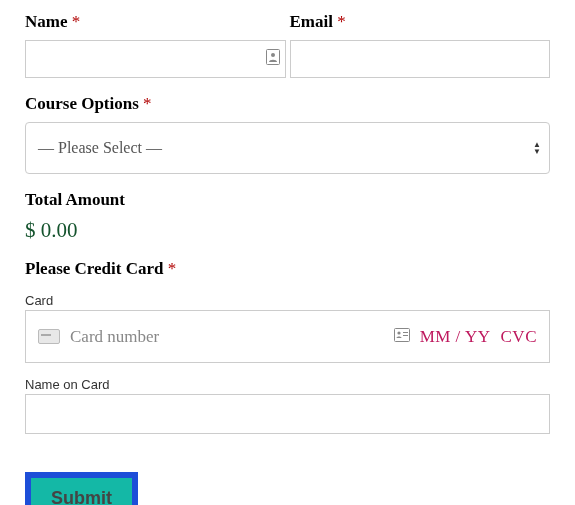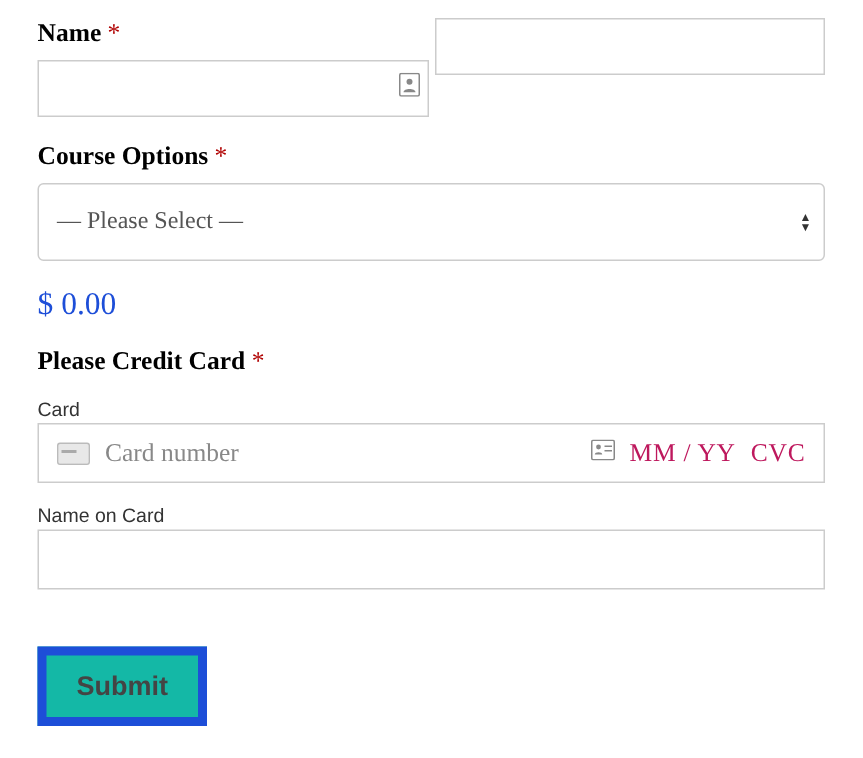--- a/index.html
+++ b/index.html
@@ -68,32 +68,32 @@
     display: flex;
     flex-direction: column;
     font-size: 8px;
     line-height: 7px;
     color: #333;
   }
   .section { margin-bottom: 16px; }
   .total-amount {
     font-size: 21px;
     margin-top: 8px;
-    color: #1d4ed8;
+    color: #14532d;
   }
   .sublabel {
     font-family: -apple-system, Helvetica, Arial, sans-serif;
     font-size: 13px;
     color: #333;
     margin-bottom: 2px;
     margin-top: 14px;
   }
   .card-row {
     border: 1px solid #ccc;
-    height: 40px;
+    height: 53px;
     display: flex;
     align-items: center;
     padding: 0 12px;
     gap: 10px;
     font-family: Georgia, serif;
   }
   .card-icon {
     width: 22px;
     height: 15px;
     border: 1px solid #bbb;
@@ -160,20 +160,24 @@
       <span class="autofill-icon">
         <svg width="14" height="16" viewBox="0 0 14 16">
             <rect x="0.5" y="0.5" width="13" height="15" rx="1" fill="none" stroke="#888" stroke-width="1"></rect>
             <circle cx="7" cy="6" r="2" fill="#888"></circle>
             <path d="M3 13 C3 10 11 10 11 13 Z" fill="#888"></path>
           </svg>
       </span>
     </div>
   </div>
   <div class="field">
+    <div class="label">
+      <span>Email</span>
+      <span class="req">*</span>
+    </div>
     <input class="input-text full" type="text" value="" style="">
   </div>
 </div>
 
 
 <div class="section">
   <div class="label">
     <span>Course Options</span>
     <span class="req">*</span>
   </div>
@@ -181,20 +185,21 @@
     <span>— Please Select —</span>
     <span class="select-arrows">
       <span>▲</span>
         <span>▼</span>
     </span>
   </div>
 </div>
 
 
 <div class="section">
+  <div class="label">Total Amount</div>
   <div class="total-amount">$ 0.00</div>
 </div>
 
 
 <div class="section">
   <div class="label">
     <span>Please Credit Card</span>
     <span class="req">*</span>
   </div>
   <div class="sublabel">Card</div>

